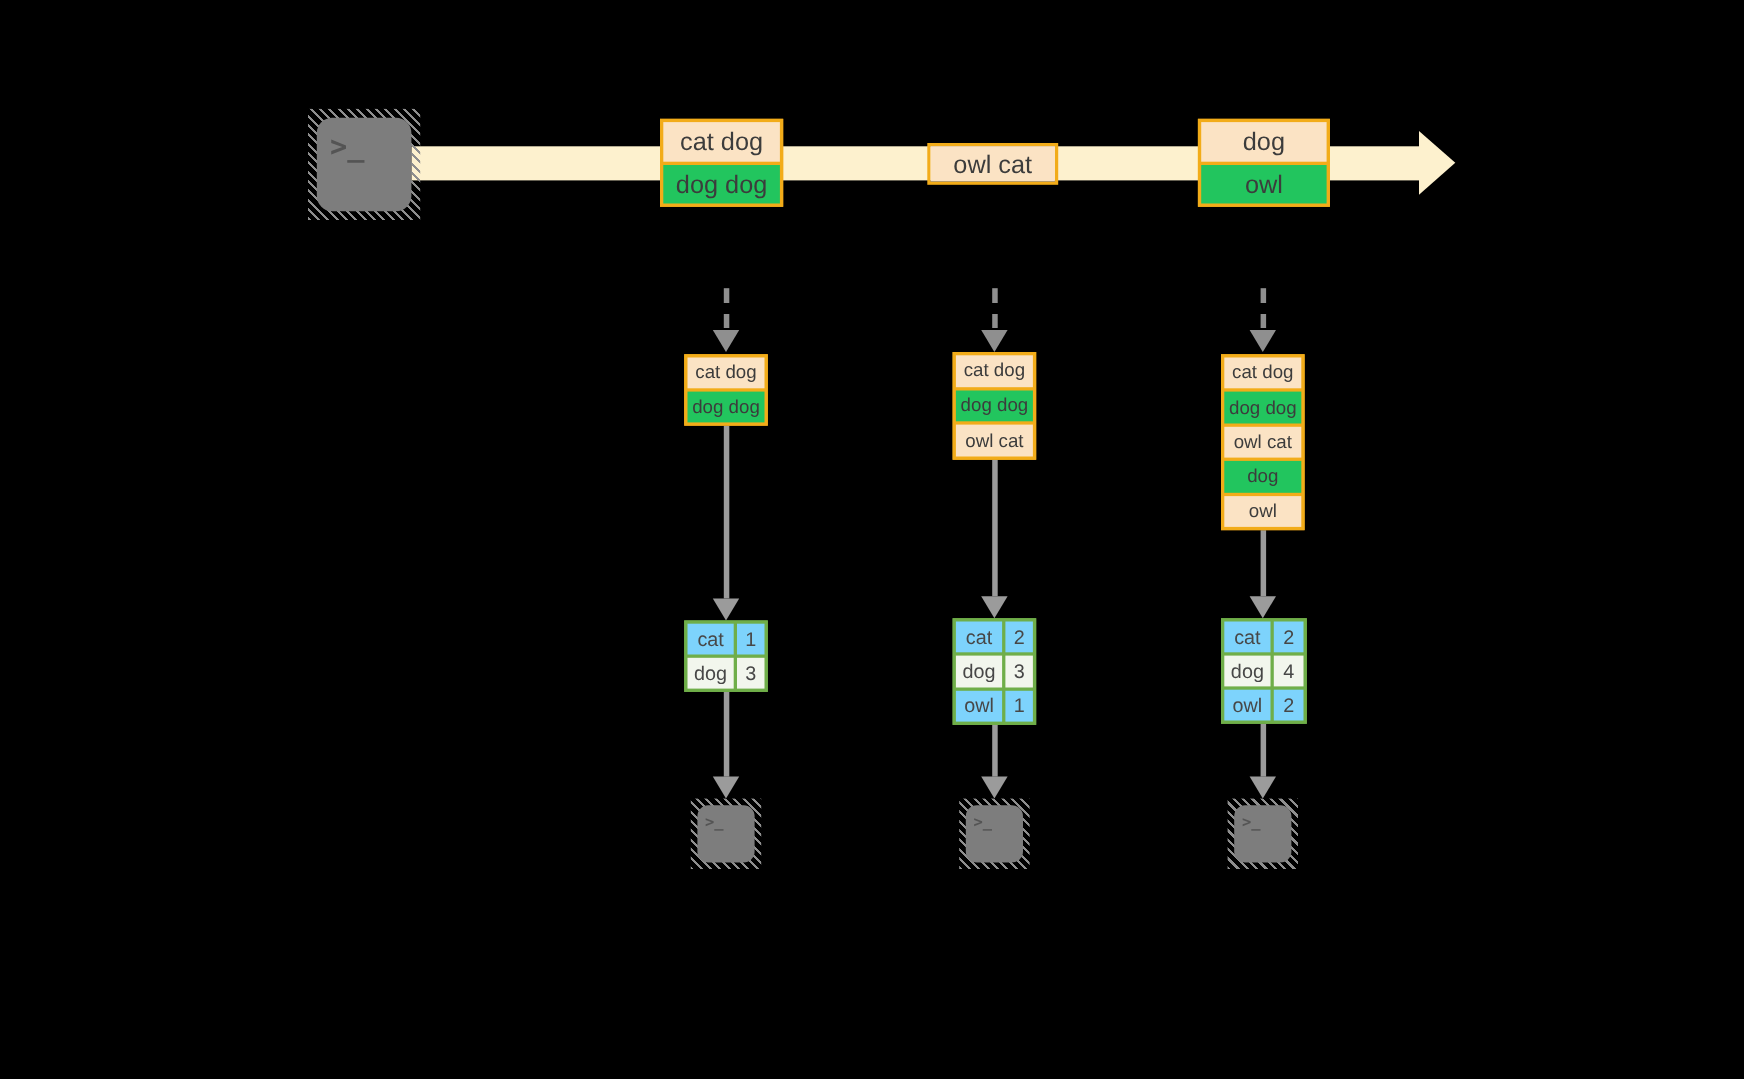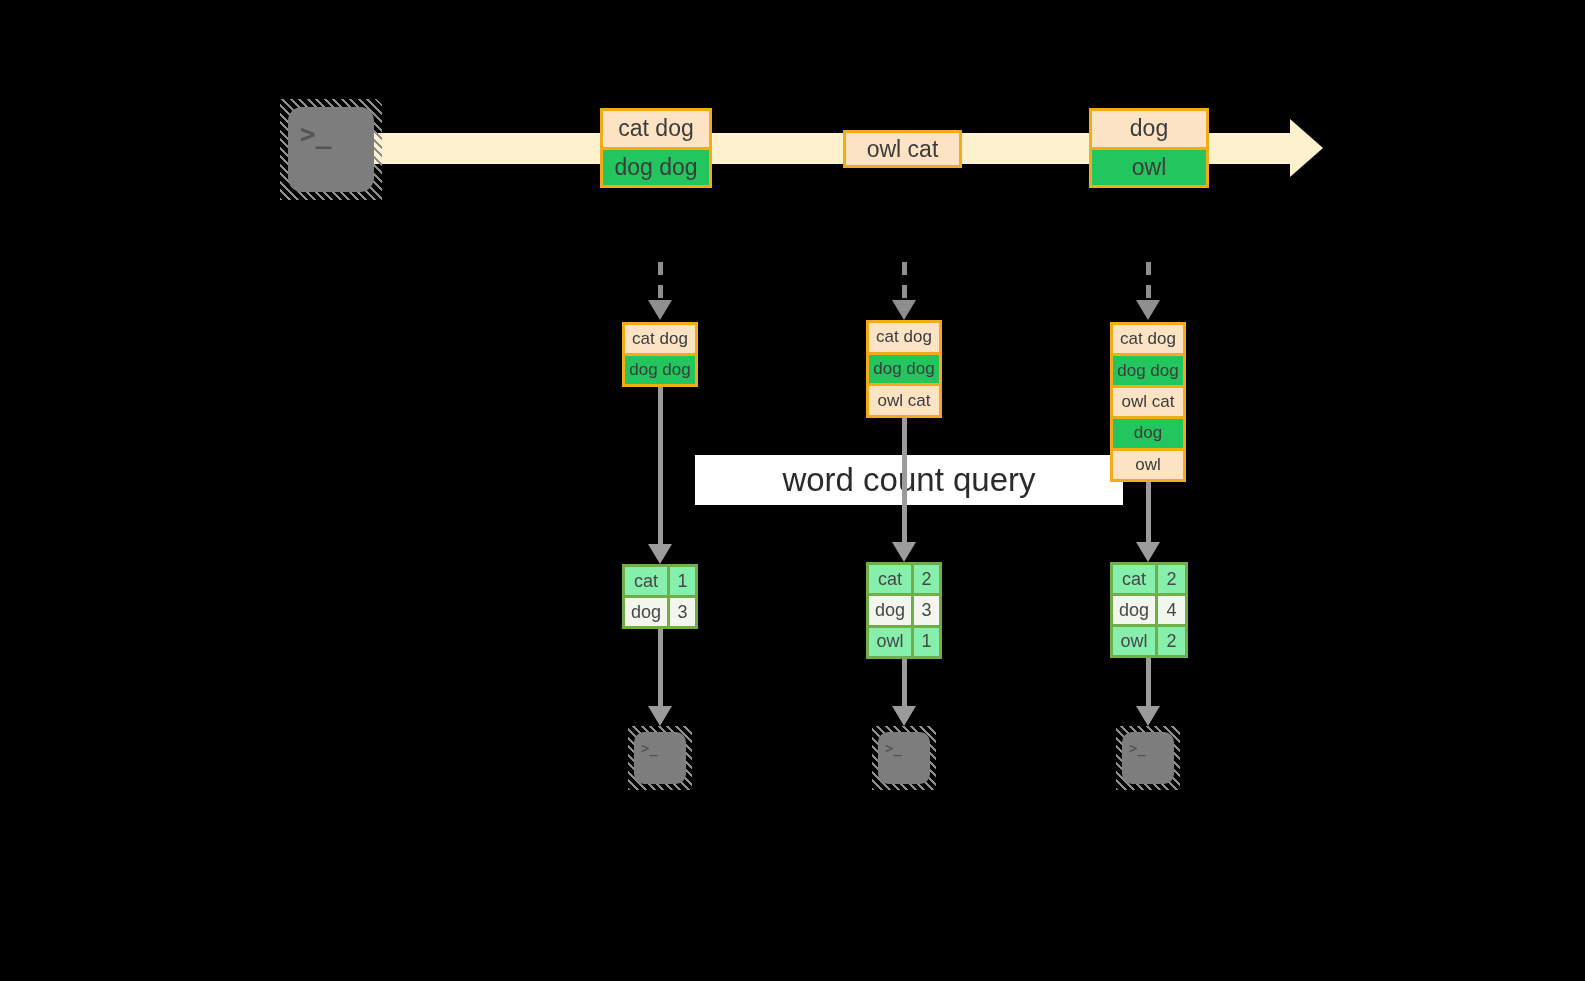--- a/index.html
+++ b/index.html
@@ -18,21 +18,21 @@
   .ocell{flex:1;display:flex;align-items:center;justify-content:center;color:#3C3C3C;}
   .fill-d{background:#FBE3C4;}
   .fill-l{background:#22c55e;}
   .batch .ocell{font-size:23px;}
   .buffer .ocell{font-size:17px;}
 
   
   .gtable{position:absolute;background:#6FAE49;border:3px solid #6FAE49;display:grid;
           grid-template-columns:42px 1fr;grid-auto-rows:1fr;gap:3px;z-index:6;box-sizing:border-box;}
   .gcell{display:flex;align-items:center;justify-content:center;color:#474747;font-size:18px;}
-  .row-d{background:#86efac;text-align:center;}
+  .row-d{background:#7dd3fc;text-align:center;}
   .row-l{background:#F2F6ED;}
 
   
   .banner{position:absolute;left:695px;top:455px;width:428px;height:50px;background:#FFFFFF;
           display:flex;align-items:center;justify-content:center;font-size:33px;color:#2B2B2B;z-index:4;}
 
   
   .vline{position:absolute;width:5px;background:#9B9B9B;z-index:5;}
   .vdash{position:absolute;width:5px;
          background:repeating-linear-gradient(to bottom,#8F8F8F 0 13px,transparent 13px 23px);z-index:5;}
@@ -93,23 +93,20 @@
     <div class="ocell fill-d">owl cat</div>
   </div>
   <div class="obox buffer" style="left:1110px;top:322px;width:76px;height:160px;">
     <div class="ocell fill-d">cat dog</div>
     <div class="ocell fill-l">dog dog</div>
     <div class="ocell fill-d">owl cat</div>
     <div class="ocell fill-l">dog</div>
     <div class="ocell fill-d">owl</div>
   </div>
 
-  <div class="banner">
-    <span>word count query</span>
-  </div>
 
   <div class="vline" style="left:658px;top:387px;height:157px;"></div>
   <div class="ahead" style="left:648px;top:544px;"></div>
   <div class="vline" style="left:902px;top:418px;height:124px;"></div>
   <div class="ahead" style="left:892px;top:542px;"></div>
   <div class="vline" style="left:1146px;top:482px;height:60px;"></div>
   <div class="ahead" style="left:1136px;top:542px;"></div>
 
   <div class="gtable" style="left:622px;top:564px;width:76px;height:65px;">
     <div class="gcell row-d">cat</div>

